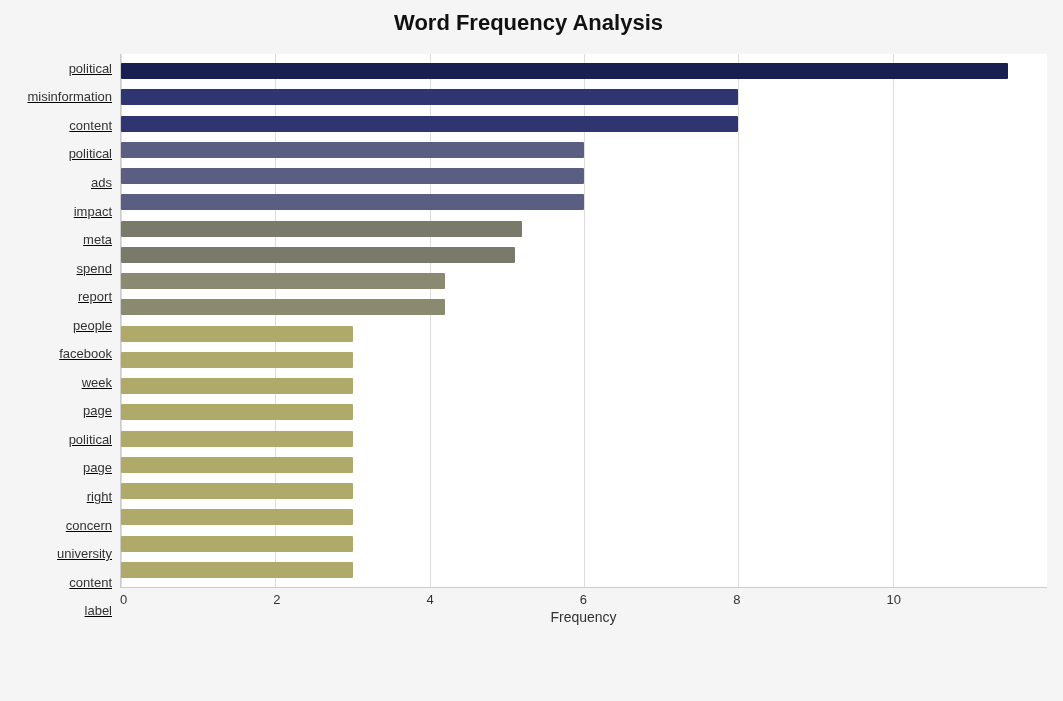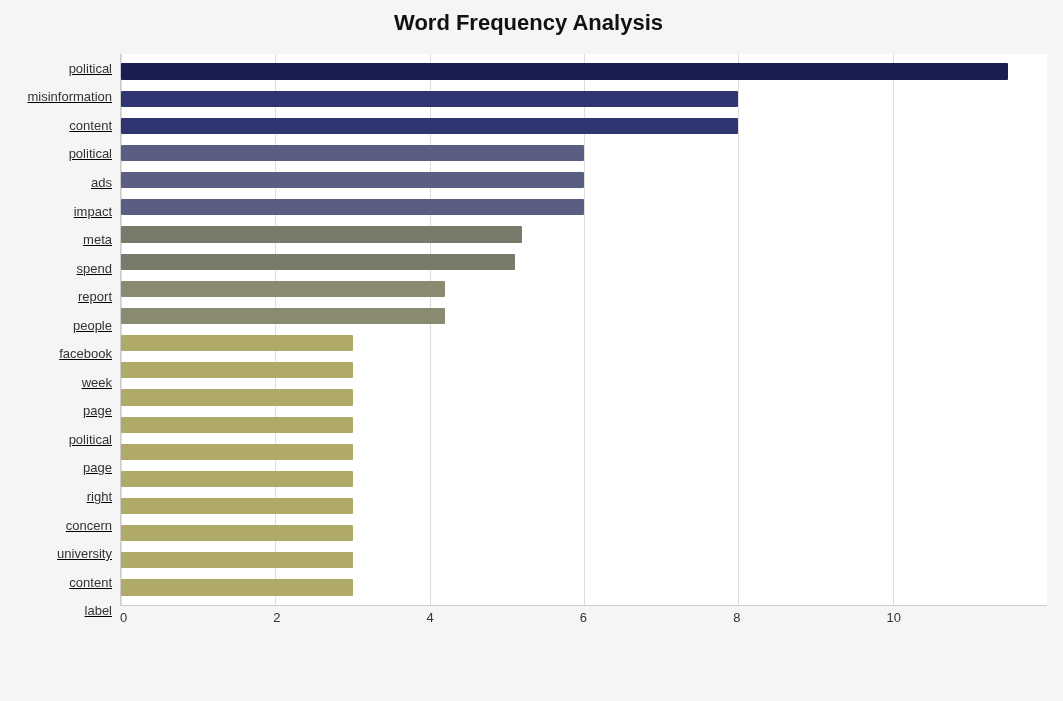--- a/index.html
+++ b/index.html
@@ -211,15 +211,16 @@
       </div>
       <div class="x-axis" id="x-axis">
           <div class="x-tick">0</div>
           <div class="x-tick">2</div>
           <div class="x-tick">4</div>
           <div class="x-tick">6</div>
           <div class="x-tick">8</div>
           <div class="x-tick">10</div>
           <div class="x-tick"></div>
         </div>
+      <div class="x-label">Frequency</div>
     </div>
   </div>
 </div>
 
 </body></html>

